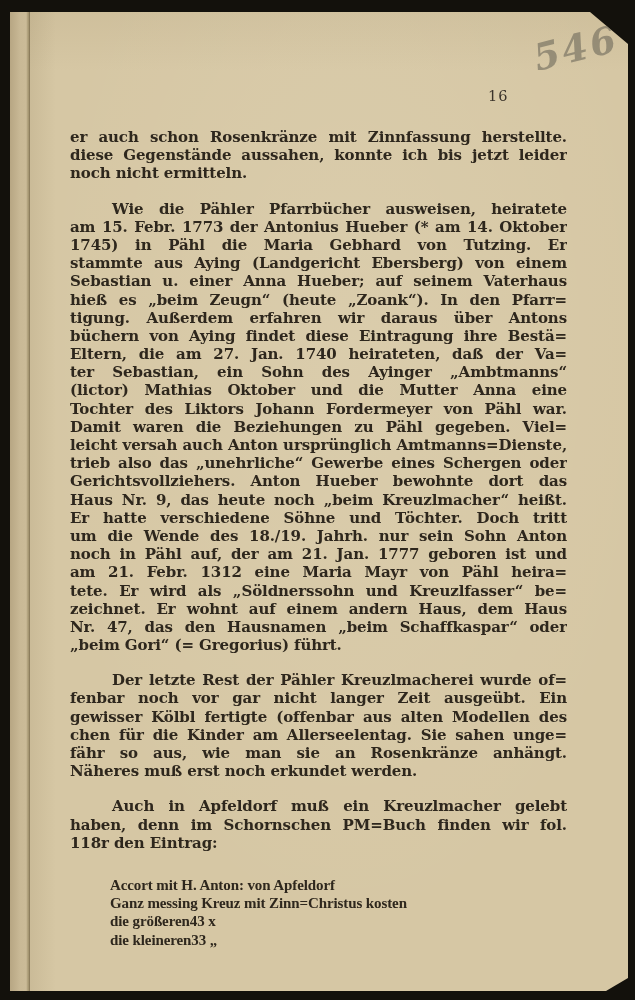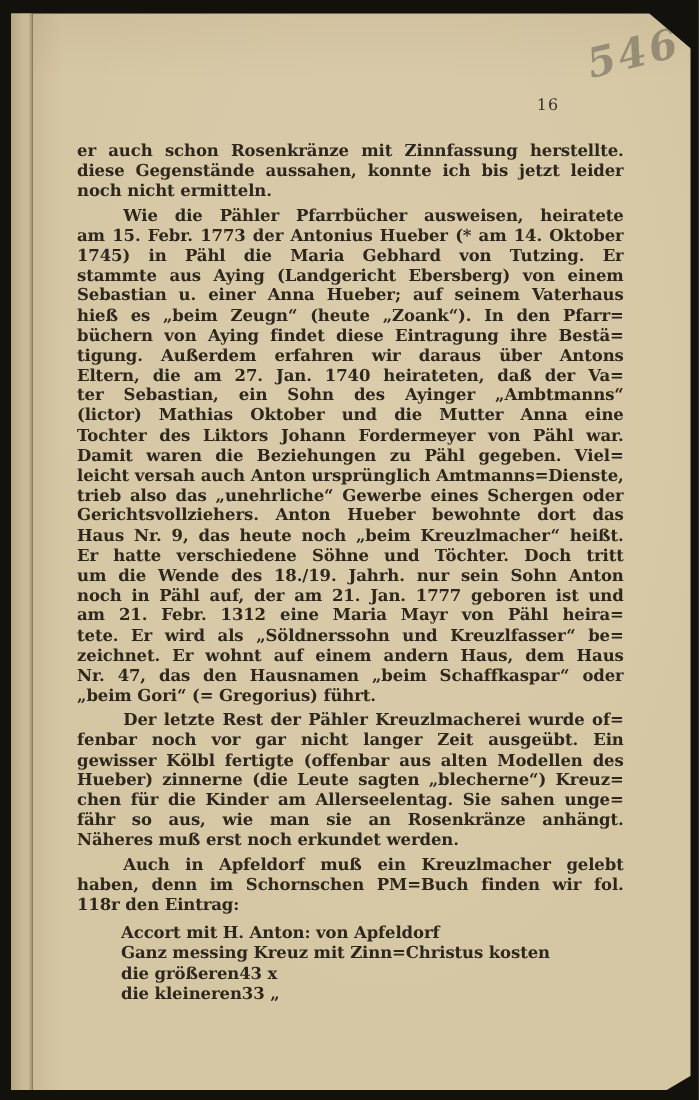--- a/index.html
+++ b/index.html
@@ -66,35 +66,36 @@
     position: absolute;
     left: 60px;
     top: 116px;
     width: 497px;
     color: #2e271d;
     font-size: 15px;
     font-weight: bold;
     letter-spacing: -0.1px;
   }
   .para { margin: 0; }
-  .para + .para { margin-top: 4px; }
+  .para + .para { margin-top: 17px; }
   .line {
     line-height: 18.2px;
     height: 18.2px;
     white-space: normal;
     overflow: hidden;
   }
   .line.j {
     text-align: justify;
     text-align-last: justify;
   }
   .line.indent { padding-left: 42px; }
   .entry {
-    margin-top: 8px;
+    margin-top: 24px;
     margin-left: 40px;
+    font-family: Liberation Serif, serif;
   }
   .entry .line { text-align: left; }
   .entry-row {
     display: flex;
     width: 360px;
     line-height: 18.2px;
     height: 18.2px;
   }
 </style>
 </head>
@@ -112,22 +113,22 @@
           <div class="line j">diese Gegenstände aussahen, konnte ich bis jetzt leider</div>
           <div class="line">noch nicht ermitteln.</div>
         </div>
         <div class="para">
           <div class="line j indent">Wie die Pähler Pfarrbücher ausweisen, heiratete</div>
           <div class="line j">am 15. Febr. 1773 der Antonius Hueber (* am 14. Oktober</div>
           <div class="line j">1745) in Pähl die Maria Gebhard von Tutzing. Er</div>
           <div class="line j">stammte aus Aying (Landgericht Ebersberg) von einem</div>
           <div class="line j">Sebastian u. einer Anna Hueber; auf seinem Vaterhaus</div>
           <div class="line j">hieß es „beim Zeugn“ (heute „Zoank“). In den Pfarr=</div>
+          <div class="line j">tigung. Außerdem erfahren wir daraus über Antons</div>
           <div class="line j">büchern von Aying findet diese Eintragung ihre Bestä=</div>
-          <div class="line j">tigung. Außerdem erfahren wir daraus über Antons</div>
           <div class="line j">Eltern, die am 27. Jan. 1740 heirateten, daß der Va=</div>
           <div class="line j">ter Sebastian, ein Sohn des Ayinger „Ambtmanns“</div>
           <div class="line j">(lictor) Mathias Oktober und die Mutter Anna eine</div>
           <div class="line j">Tochter des Liktors Johann Fordermeyer von Pähl war.</div>
           <div class="line j">Damit waren die Beziehungen zu Pähl gegeben. Viel=</div>
           <div class="line j">leicht versah auch Anton ursprünglich Amtmanns=Dienste,</div>
           <div class="line j">trieb also das „unehrliche“ Gewerbe eines Schergen oder</div>
           <div class="line j">Gerichtsvollziehers. Anton Hueber bewohnte dort das</div>
           <div class="line j">Haus Nr. 9, das heute noch „beim Kreuzlmacher“ heißt.</div>
           <div class="line j">Er hatte verschiedene Söhne und Töchter. Doch tritt</div>
@@ -136,21 +137,20 @@
           <div class="line j">am 21. Febr. 1312 eine Maria Mayr von Pähl heira=</div>
           <div class="line j">tete. Er wird als „Söldnerssohn und Kreuzlfasser“ be=</div>
           <div class="line j">zeichnet. Er wohnt auf einem andern Haus, dem Haus</div>
           <div class="line j">Nr. 47, das den Hausnamen „beim Schaffkaspar“ oder</div>
           <div class="line">„beim Gori“ (= Gregorius) führt.</div>
         </div>
         <div class="para">
           <div class="line j indent">Der letzte Rest der Pähler Kreuzlmacherei wurde of=</div>
           <div class="line j">fenbar noch vor gar nicht langer Zeit ausgeübt. Ein</div>
           <div class="line j">gewisser Kölbl fertigte (offenbar aus alten Modellen des</div>
-          <div class="line j">Hueber) zinnerne (die Leute sagten „blecherne“) Kreuz=</div>
           <div class="line j">chen für die Kinder am Allerseelentag. Sie sahen unge=</div>
           <div class="line j">fähr so aus, wie man sie an Rosenkränze anhängt.</div>
           <div class="line">Näheres muß erst noch erkundet werden.</div>
         </div>
         <div class="para">
           <div class="line j indent">Auch in Apfeldorf muß ein Kreuzlmacher gelebt</div>
           <div class="line j">haben, denn im Schornschen PM=Buch finden wir fol.</div>
           <div class="line">118r den Eintrag:</div>
         </div>
         <div class="entry">

